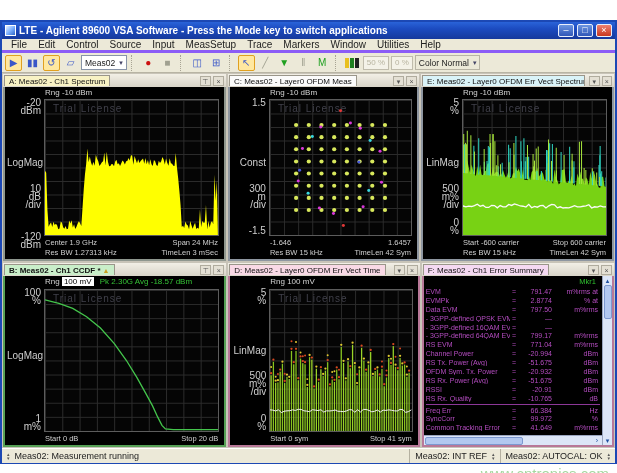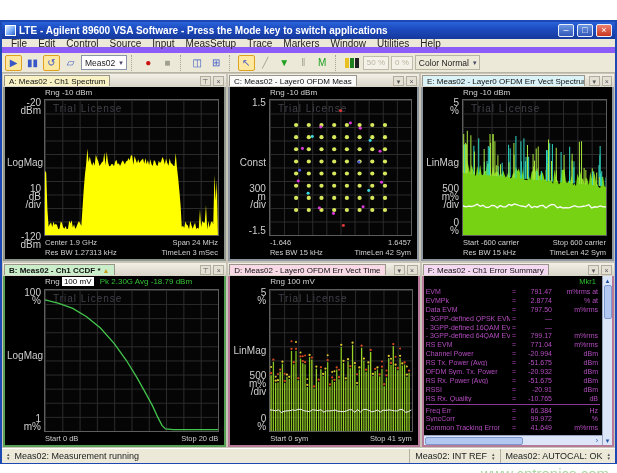--- a/index.html
+++ b/index.html
@@ -8,21 +8,21 @@
   .window { width:617px; height:444px; border:2px solid #1c48b4; background:#d6d2c6; display:flex; flex-direction:column; }
 
   
   .titlebar { height:17px; background:linear-gradient(180deg,#2a63d8 0%,#1c4bc0 40%,#16399c 100%); display:flex; align-items:center; padding:0 3px; gap:3px; flex:0 0 auto; }
   .appicon { width:11px; height:11px; background:linear-gradient(135deg,#e8f0ff 0%,#7fb2ff 50%,#2c64c8 100%); border:1px solid #fff; flex:0 0 auto; }
   .title-text { color:#fff; font-size:10px; font-weight:bold; flex:1; white-space:nowrap; overflow:hidden; }
   .winbtn { width:16px; height:13px; font-size:9px; line-height:11px; text-align:center; color:#fff; border:1px solid #e8eefc; border-radius:2px; background:linear-gradient(180deg,#6c95e0,#3057b8); }
   .winbtn.close { background:linear-gradient(180deg,#ee8070,#c83820); }
 
   
-  .menubar { height:14px; background:#ece9d8; display:flex; align-items:center; padding:0 4px; gap:1px; font-size:10px; color:#222; border-bottom:6px solid #8b5cf6; flex:0 0 auto; }
+  .menubar { height:14px; background:#ece9d8; display:flex; align-items:center; padding:0 4px; gap:1px; font-size:10px; color:#222; border-bottom:3px solid #8b5cf6; flex:0 0 auto; }
   .menu-item { padding:0 5px; }
 
   
   .toolbar { height:20px; background:#ece9d8; display:flex; align-items:center; padding:0 3px; gap:2px; border-bottom:1px solid #b8b4a4; flex:0 0 auto; }
   .tbtn { min-width:17px; height:16px; display:flex; align-items:center; justify-content:center; font-size:10px; color:#3a57c8; border:1px solid transparent; border-radius:2px; }
   .tbtn.hl { background:#ffe8a0; border-color:#e0a020; }
   .tbtn.green { color:#20a020; }
   .tbtn.red { color:#cc1010; }
   .tbtn.grey { color:#a0a090; }
   .tsep { width:5px; height:16px; border-left:1px dotted #a8a494; margin:0 2px; }
@@ -441,21 +441,21 @@
                 <span class="warn">▲</span>
               </div>
             <div class="phsp"></div>
             <div class="pbtn">⊤</div>
             <div class="pbtn">×</div>
           </div>
           <div class="pbody">
             <div class="rngline">
               <span>Rng</span>
               <span class="rngbox">100 mV</span>
-              <span class="greenread">Pk 2.30G  Avg -18.79 dBm</span>
+              <span class="greenread">Pk 2.30G  Avg -18.57 dBm</span>
             </div>
             <div class="pgrid" style="left:39px;top:13px;right:5px;bottom:13px;">
               <div class="trial">Trial License</div>
               <svg id="svgB" viewBox="0 0 100 100" preserveAspectRatio="none">
                   <path d="M0,7L8,9.5L16,13L24,19L32,27L40,38L47,50L53,62L58,73L62,82L65,90L67.5,96L69.5,98.5L74,99L100,99" fill="none" stroke="#44c54c" stroke-width="1.3" vector-effect="non-scaling-stroke"></path>
                 </svg>
             </div>
             <div class="ylab" style="top:13px;left:2px;">100
 %</div>
             <div class="ylab" style="top:45%;left:2px;">LogMag</div>

